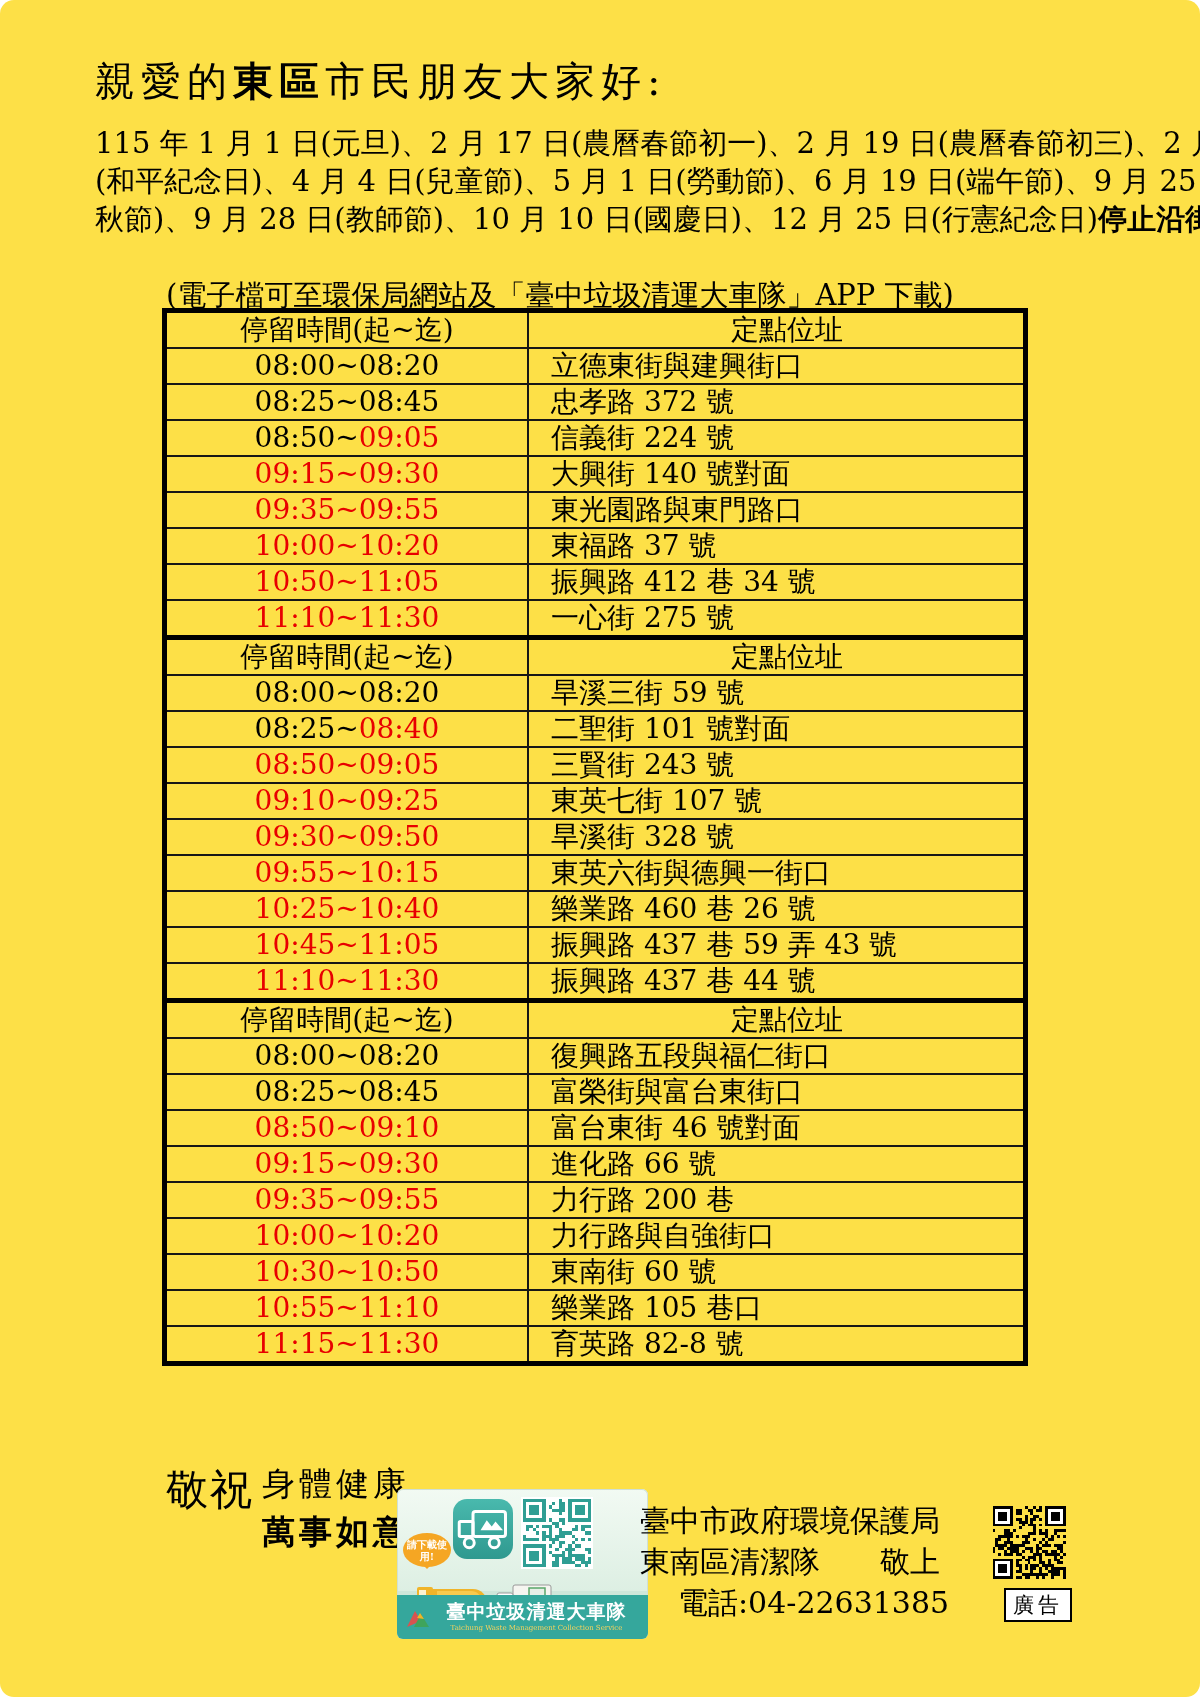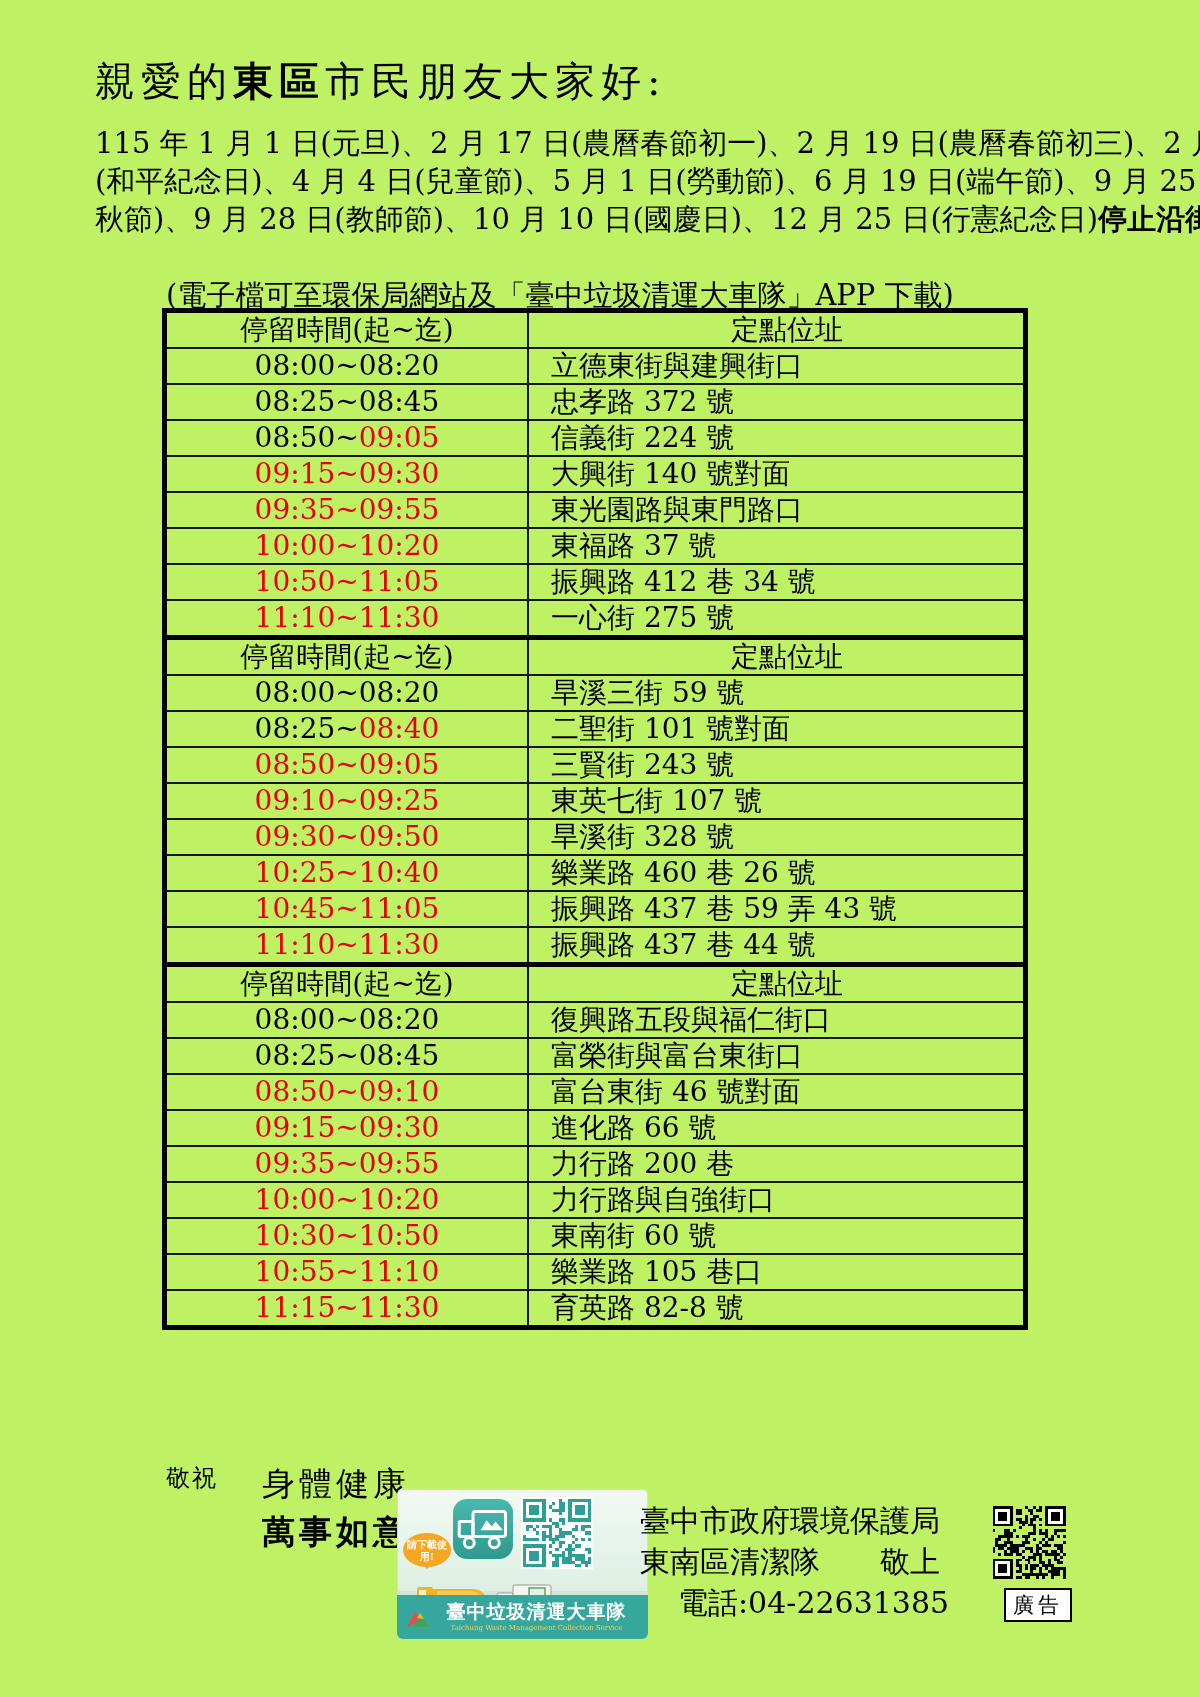--- a/index.html
+++ b/index.html
@@ -1,17 +1,17 @@
 <!DOCTYPE html>
 <html style="--red: #e80000; --teal: #35a79c; --orange: #f5a623;"><head>
 <meta charset="utf-8">
 <style>
   html,body{margin:0;padding:0;background:#fff;}
-  .page{position:relative;width:1200px;height:1697px;background:#bef264;overflow:hidden;
-        font-family:"DejaVu Serif","Liberation Serif",serif;color:#000;}
+  .page{position:relative;width:1200px;height:1697px;background:#fde047;overflow:hidden;
+        font-family:"DejaVu Serif","Liberation Serif",serif;color:#000;border-radius:14px;}
   .abs{position:absolute;}
   
   .title{left:95px;top:54px;font-size:40px;letter-spacing:6px;white-space:nowrap;}
   .title .b{font-weight:bold;}
   
   .intro{left:95px;top:124px;width:1040px;font-size:29px;line-height:38px;}
   .intro .line{white-space:nowrap;}
   .intro .b{font-weight:bold;}
   
   .note{left:120px;top:276px;width:880px;text-align:center;font-size:29px;white-space:nowrap;}
@@ -19,21 +19,21 @@
   .tables{left:162px;top:308px;width:866px;}
   table.sched{border-collapse:collapse;width:100%;border:5px solid #000;table-layout:fixed;}
   table.sched + table.sched{margin-top:-5px;}
   .sched td{border:2px solid #161616;height:34px;font-size:28px;padding:0;line-height:34px;
             overflow:hidden;white-space:nowrap;}
   .sched td.time{width:360px;text-align:center;}
   .sched td.loc{text-align:left;padding-left:22px;}
   .sched td.head{text-align:center;}
   .red{color:var(--red,#e80000);}
   
-  .greeting{left:166px;top:1462px;font-size:24px;letter-spacing:2px;}
+  .greeting{left:166px;top:1462px;font-size:42px;letter-spacing:2px;}
   .blessing1{left:262px;top:1462px;font-size:33px;letter-spacing:4px;}
   .blessing2{left:262px;top:1510px;font-size:33px;letter-spacing:4px;font-weight:bold;}
   .agency-block{left:640px;top:1500px;font-size:30px;line-height:41px;white-space:nowrap;}
   .agency-block .phone{margin-left:38px;}
   .qr-black{left:990px;top:1506px;width:78px;height:73px;}
   .ad-badge{left:1004px;top:1588px;border:2px solid #000;font-size:21px;padding:1px 7px;
             letter-spacing:4px;background:#fff;}
   
   .appbox{left:397px;top:1489px;width:251px;height:150px;border-radius:6px;overflow:hidden;
           background:linear-gradient(180deg,#f2faf3 0%,#ddefe3 68%,#cfe7da 68%);
@@ -130,20 +130,24 @@
             <td class="time"><span class="red">08:50~09:05</span></td>
             <td class="loc">三賢街 243 號</td>
           </tr>
           <tr>
             <td class="time"><span class="red">09:10~09:25</span></td>
             <td class="loc">東英七街 107 號</td>
           </tr>
           <tr>
             <td class="time"><span class="red">09:30~09:50</span></td>
             <td class="loc">旱溪街 328 號</td>
+          </tr>
+          <tr>
+            <td class="time"><span class="red">09:55~10:15</span></td>
+            <td class="loc">東英六街與德興一街口</td>
           </tr>
           <tr>
             <td class="time"><span class="red">10:25~10:40</span></td>
             <td class="loc">樂業路 460 巷 26 號</td>
           </tr>
           <tr>
             <td class="time"><span class="red">10:45~11:05</span></td>
             <td class="loc">振興路 437 巷 59 弄 43 號</td>
           </tr>
           <tr>

